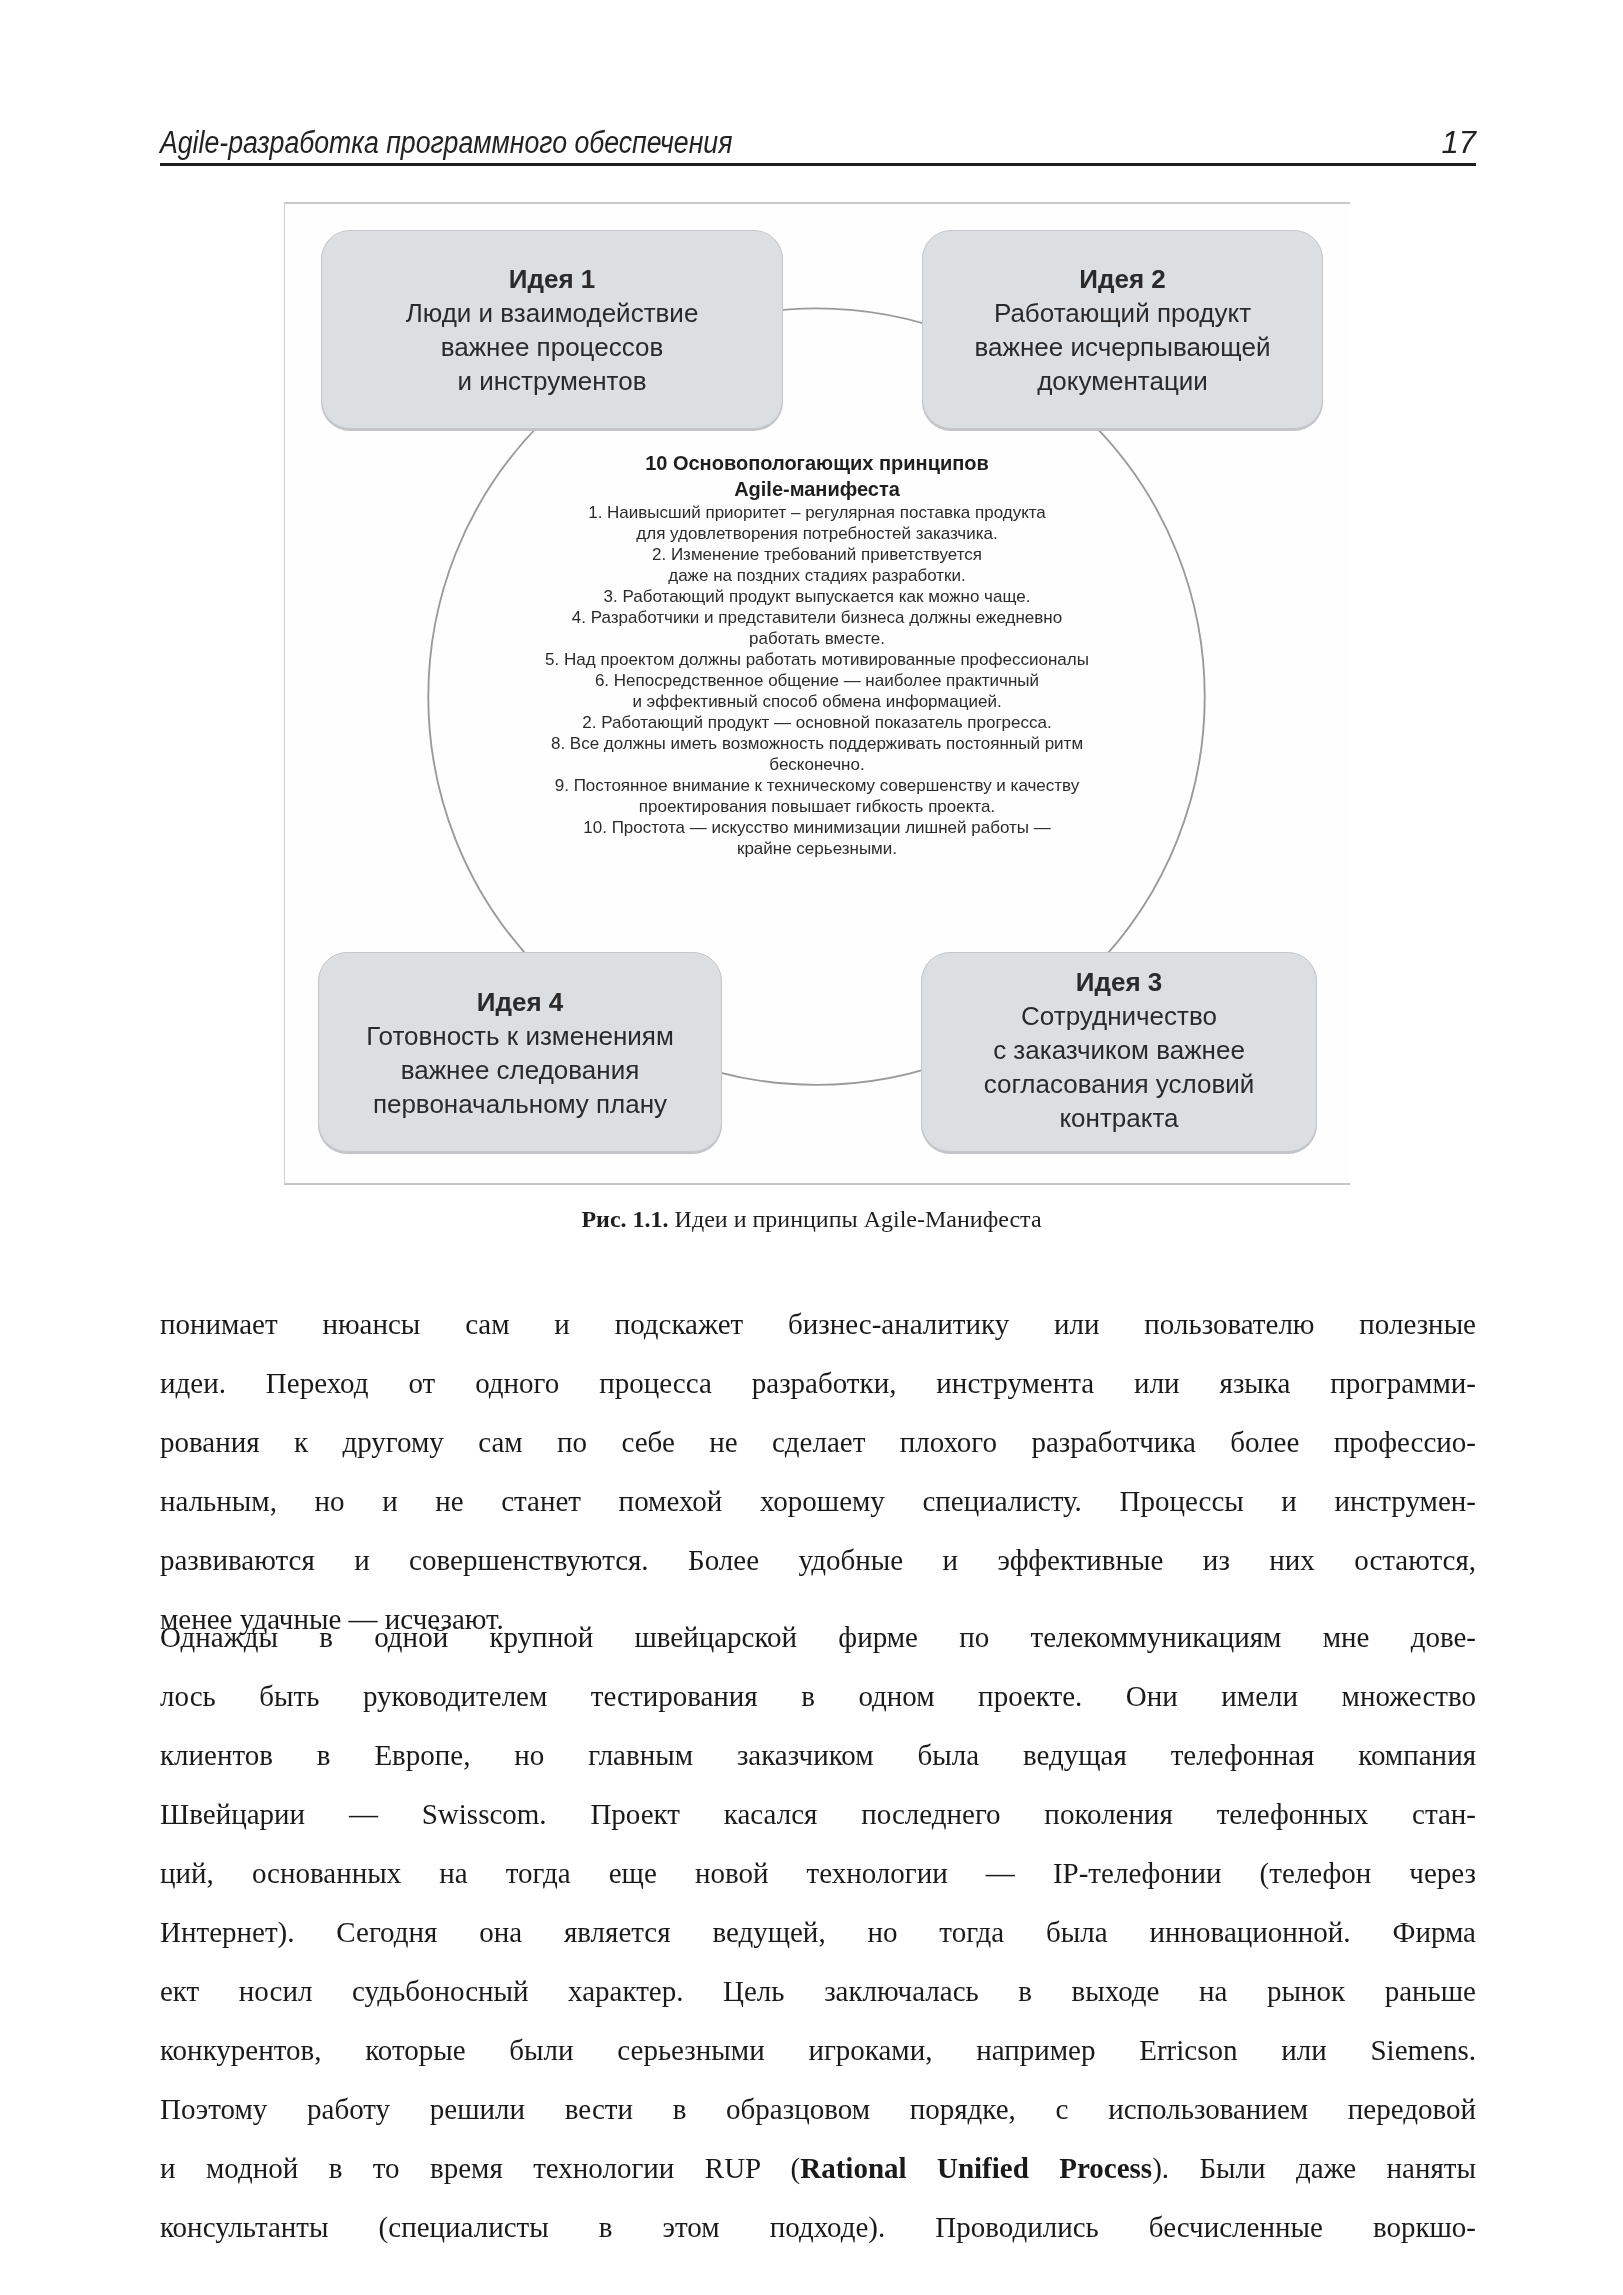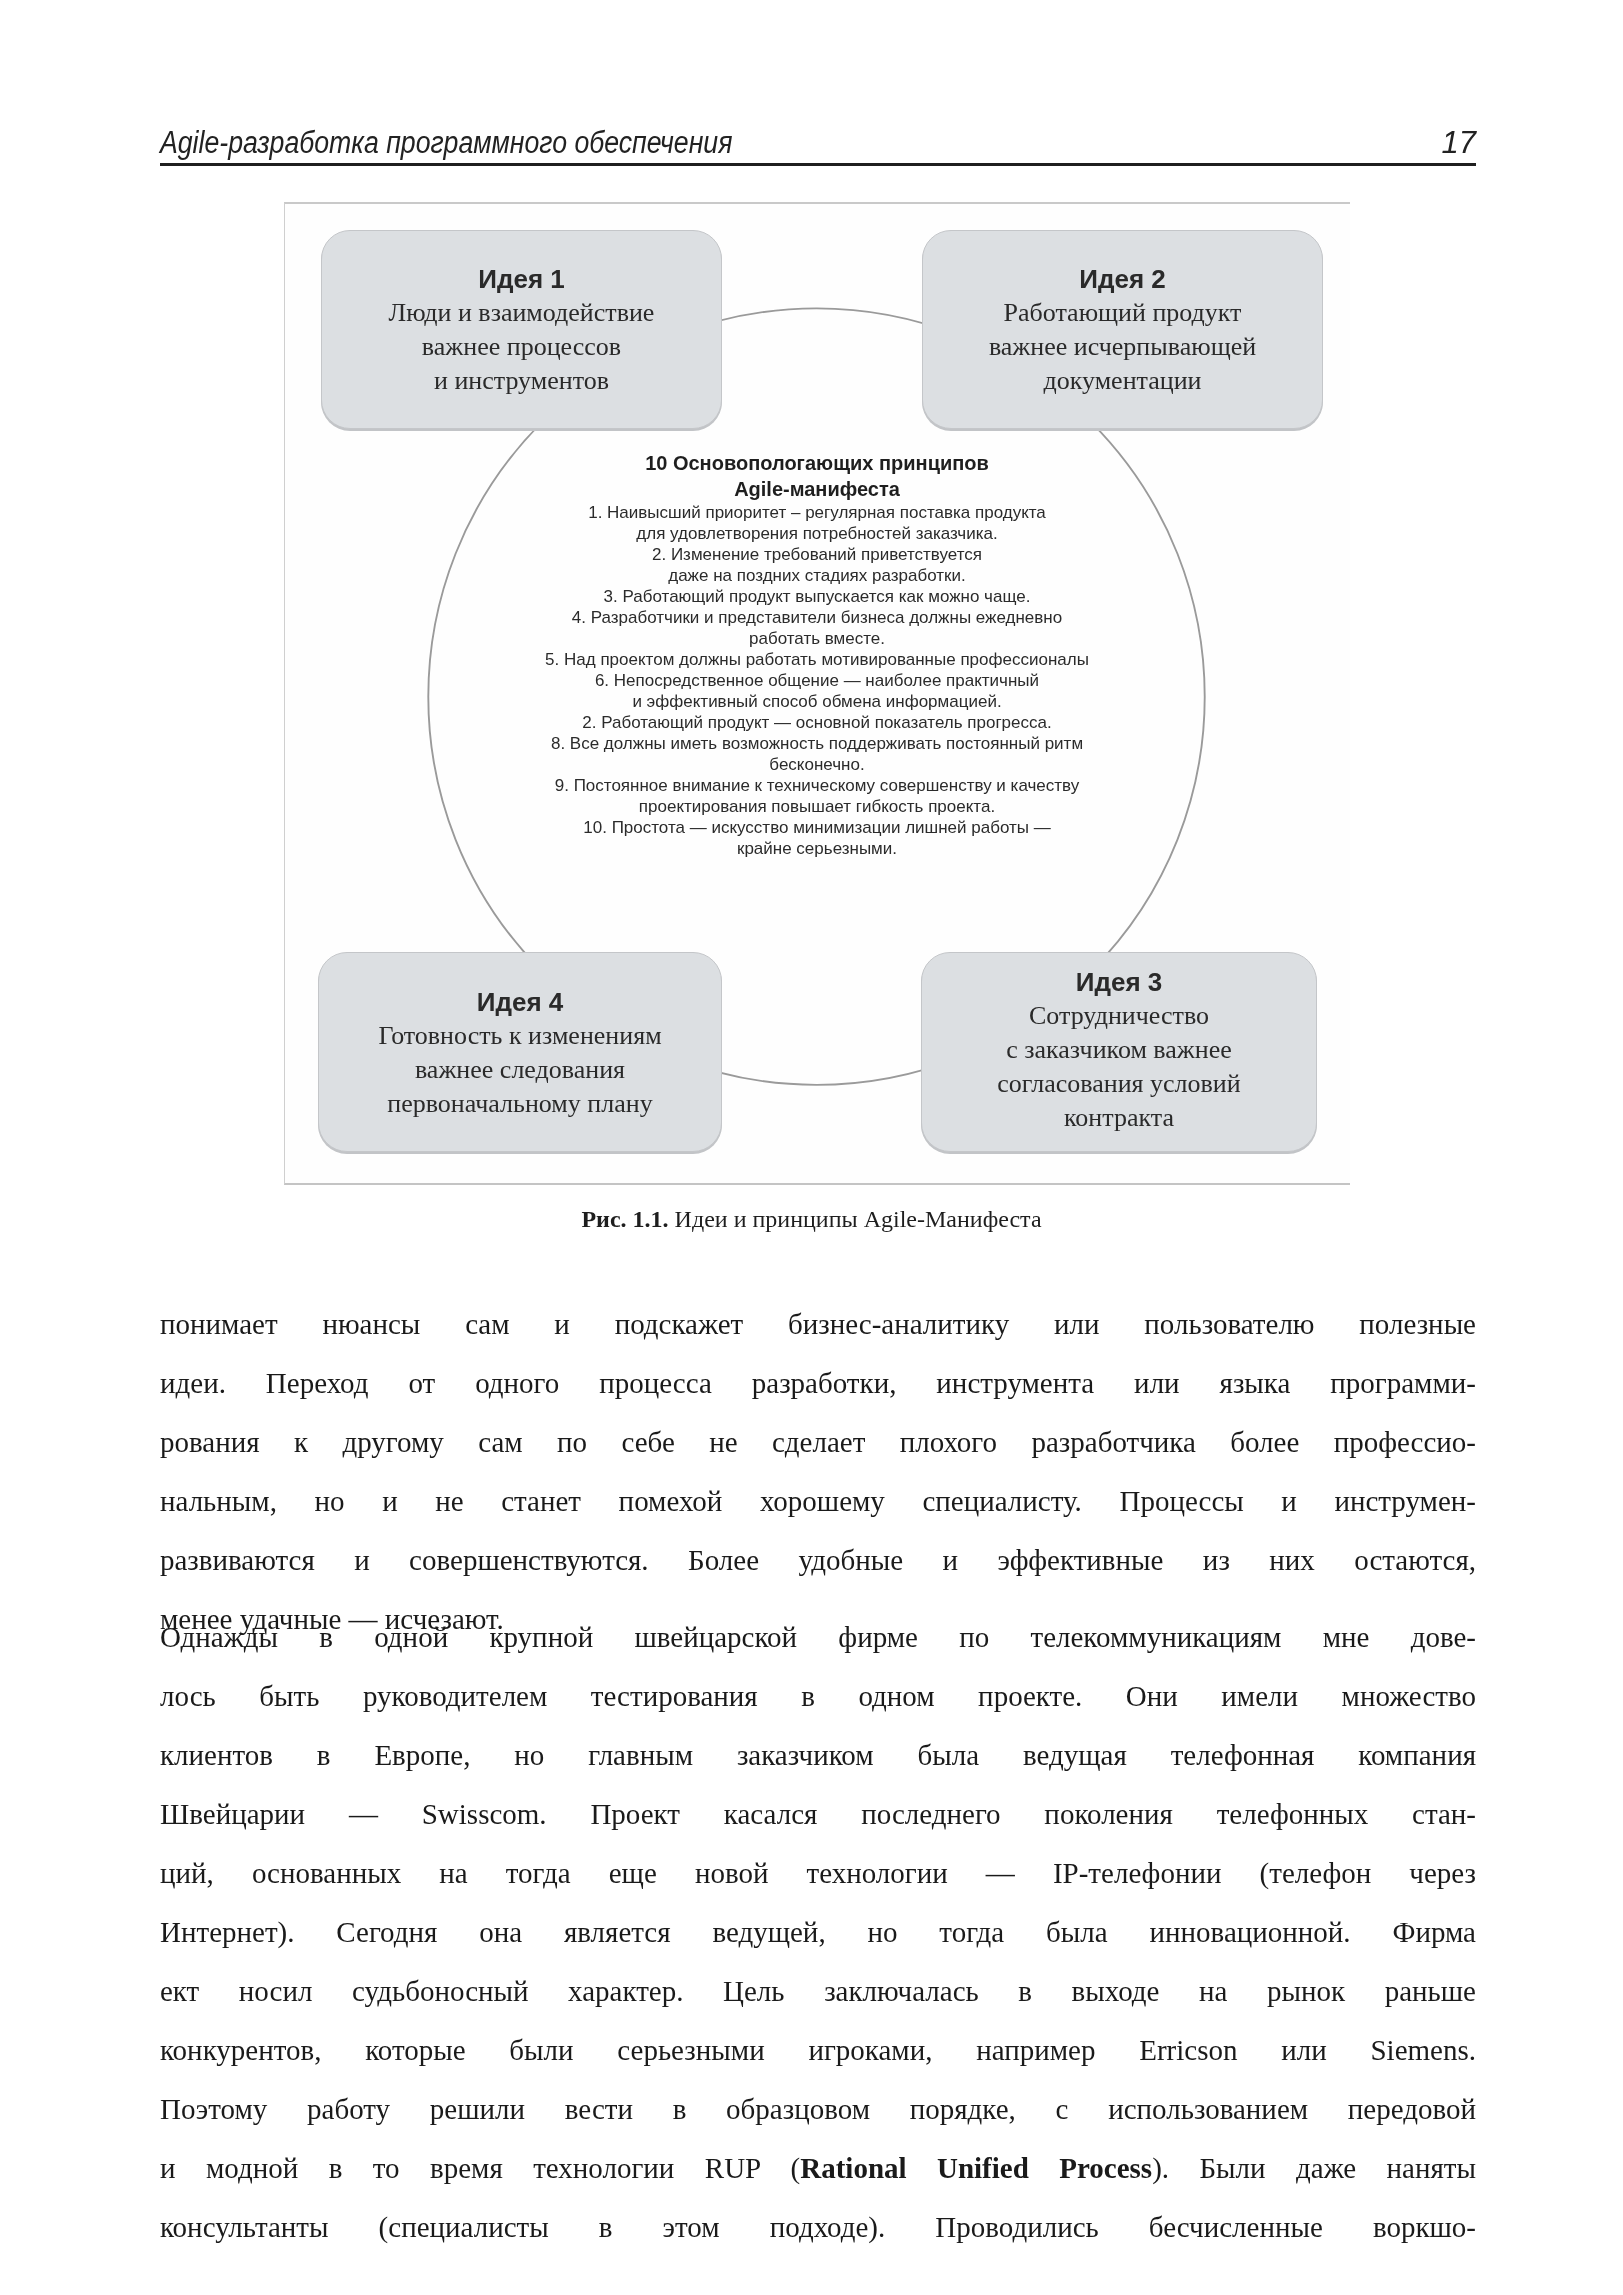--- a/index.html
+++ b/index.html
@@ -20,22 +20,22 @@
   }
   svg.figure-svg { position: absolute; left: 0; top: 0; }
 
   .idea-box {
     position: absolute; background: #dcdfe2; border: 1.9px solid #c4c6c9; border-radius: 29px;
     box-sizing: border-box; display: flex; flex-direction: column; justify-content: center; align-items: center;
     font-family: "Liberation Sans", sans-serif; color: #2a2a2a; text-align: center;
     box-shadow: 0 1.9px 0 #c2c4c7;
   }
   .idea-box .idea-title { font-weight: bold; font-size: 26px; line-height: 34px; }
-  .idea-box .idea-line { font-size: 26px; line-height: 34px; font-family: Liberation Serif, serif; }
-  #box1 { left: 321px; top: 230px; width: 401px; height: 199px; }
+  .idea-box .idea-line { font-size: 26px; line-height: 34px; }
+  #box1 { left: 321px; top: 230px; width: 462px; height: 199px; }
   #box2 { left: 922px; top: 230px; width: 401px; height: 199px; }
   #box4 { left: 318px; top: 952px; width: 404px; height: 200px; }
   #box3 { left: 921px; top: 952px; width: 396px; height: 200px; padding-bottom: 3.8px; }
   #box4 .idea-content { margin-top: 2px; }
 
   .principles {
     position: absolute; left: 463px; top: 450px; width: 708px;
     font-family: "Liberation Sans", sans-serif; text-align: center; color: #2b2b2b;
   }
   .principles .ptitle { font-weight: bold; font-size: 20px; line-height: 26px; color: #1e1e1e; }

